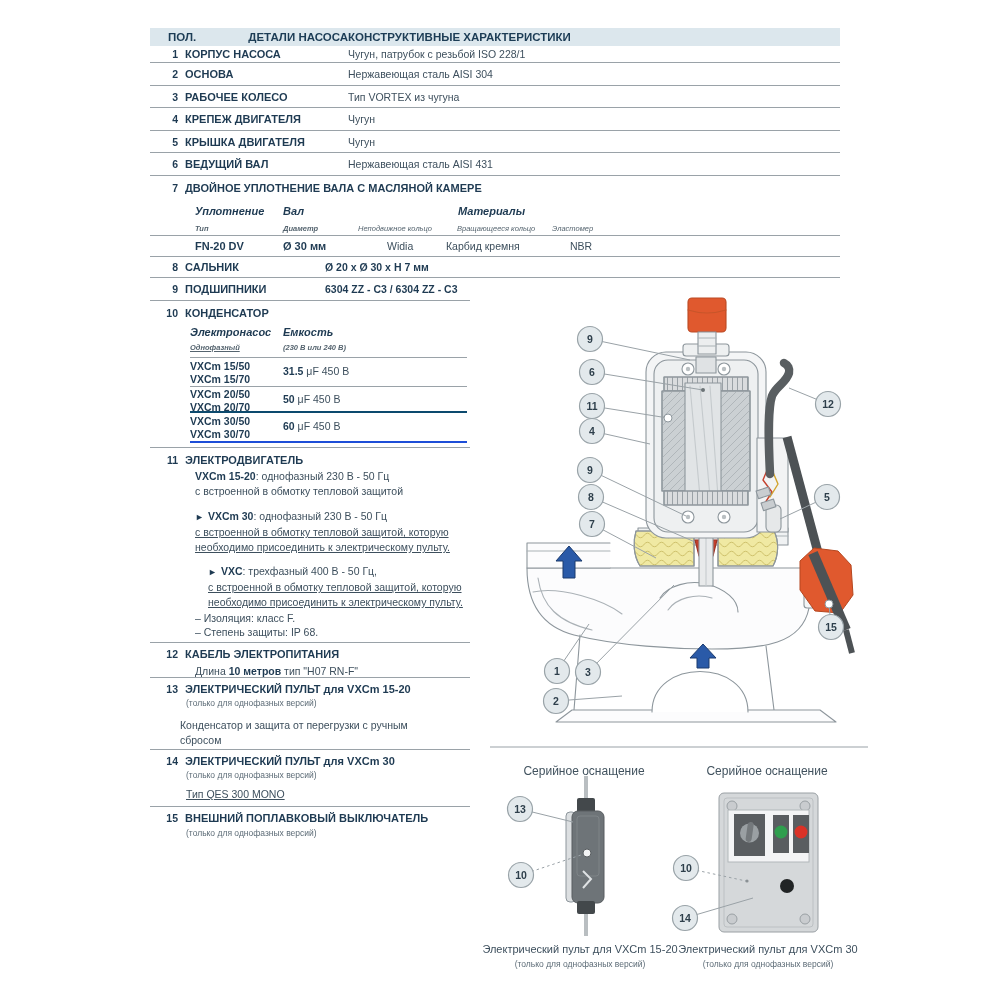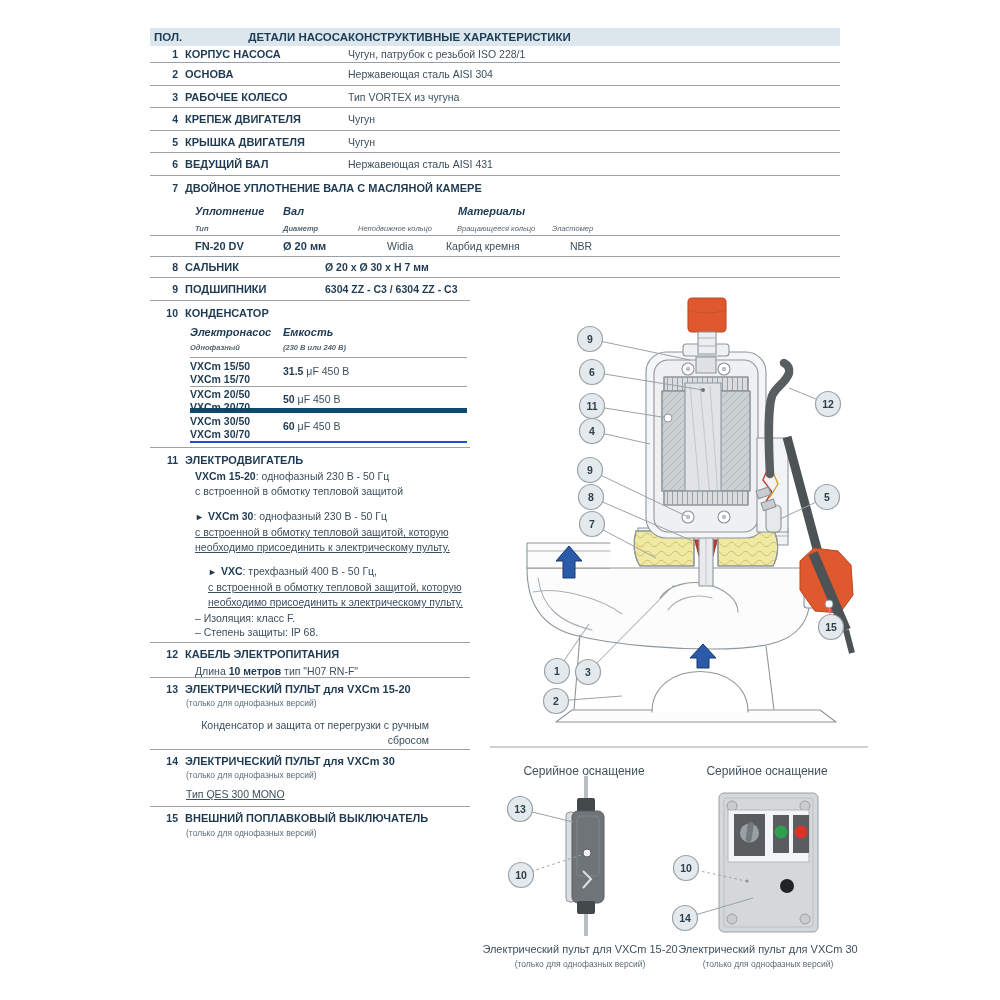--- a/index.html
+++ b/index.html
@@ -1,21 +1,21 @@
 <!DOCTYPE html>
 <html><head>
 <meta charset="utf-8">
 <style>
   html,body{margin:0;padding:0;background:#ffffff;}
   .sheet{position:relative;width:1000px;height:1000px;background:#ffffff;overflow:hidden;
          font-family:"Liberation Sans",sans-serif;color:#3d4f5d;}
   .abs{position:absolute;}
   .hdr{position:absolute;left:150px;top:28px;width:690px;height:18px;background:#dce7ed;
        display:flex;align-items:center;font-weight:bold;color:#1c3c55;font-size:11.5px;box-sizing:border-box;}
-  .hdr .hc1{width:35px;padding-left:4px;box-sizing:border-box;}
+  .hdr .hc1{width:35px;padding-left:18px;box-sizing:border-box;}
   .hdr .hc2{width:163px;text-align:right;}
   .hdr .hc3{flex:1;}
   .trow{position:absolute;left:150px;display:flex;align-items:center;border-bottom:1px solid #9aa2a8;box-sizing:border-box;}
   .blk{position:absolute;left:150px;border-bottom:1px solid #9aa2a8;box-sizing:border-box;}
   .num{font-weight:bold;color:#1e3a52;font-size:10.5px;width:28px;text-align:right;margin-right:7px;flex:none;}
   .lbl{font-weight:bold;color:#1e3a52;font-size:11px;}
   .rl{width:163px;flex:none;}
   .rl-s{width:140px;flex:none;}
   .val{font-size:10.5px;color:#3d4f5d;}
   .valb{font-size:10.5px;color:#1e3a52;font-weight:bold;}
@@ -80,21 +80,21 @@
     <span class="it abs" style="left:45px;top:29px;">Уплотнение</span>
     <span class="it abs" style="left:133px;top:29px;">Вал</span>
     <span class="it abs" style="left:308px;top:29px;">Материалы</span>
     <span class="sit abs" style="left:45px;top:48px;">Тип</span>
     <span class="sit abs" style="left:133px;top:48px;">Диаметр</span>
     <span class="tit abs" style="left:208px;top:48px;">Неподвижное кольцо</span>
     <span class="tit abs" style="left:307px;top:48px;">Вращающееся кольцо</span>
     <span class="tit abs" style="left:402px;top:48px;">Эластомер</span>
     <div class="iline" style="left:0;top:59px;width:690px;"></div>
     <span class="valb abs" style="left:45px;top:64px;font-size:11px;">FN-20 DV</span>
-    <span class="valb abs" style="left:133px;top:64px;font-size:11px;">Ø 20 мм</span>
+    <span class="valb abs" style="left:133px;top:64px;font-size:11px;">Ø 30 мм</span>
     <span class="val abs" style="left:237px;top:64px;">Widia</span>
     <span class="val abs" style="left:296px;top:64px;">Карбид кремня</span>
     <span class="val abs" style="left:420px;top:64px;">NBR</span>
   </div>
 
   <div class="trow" style="top:257px;height:21px;width:690px;">
     <span class="num">8</span>
     <span class="lbl rl-s">САЛЬНИК</span>
     <span class="valb">Ø 20 x Ø 30 x H 7 мм</span>
   </div>
@@ -103,34 +103,34 @@
     <span class="lbl rl-s">ПОДШИПНИКИ</span>
     <span class="valb">6304 ZZ - C3 / 6304 ZZ - C3</span>
   </div>
 
   <div class="blk" style="top:301px;height:147px;width:320px;">
     <span class="num abs" style="left:0;top:6px;">10</span>
     <span class="lbl abs" style="left:35px;top:6px;">КОНДЕНСАТОР</span>
     <div class="abs" style="left:40px;top:24px;width:277px;">
       <div style="position:relative;height:33px;border-bottom:1px solid #9aa2a8;box-sizing:border-box;">
         <span class="it abs" style="left:0;top:1px;">Электронасос</span>
-        <span class="sit abs" style="left:0;top:18px;">Однофазный</span>
+        <span class="sit abs" style="left:0;top:18px;text-decoration:underline;">Однофазный</span>
         <span class="it abs" style="left:93px;top:1px;">Емкость</span>
         <span class="sit abs" style="left:93px;top:18px;">(230 В или 240 В)</span>
       </div>
       <div style="position:relative;height:29px;border-bottom:1px solid #9aa2a8;box-sizing:border-box;">
         <div class="valb abs" style="left:0;top:2px;line-height:13px;font-size:10.5px;">
           <div>VXCm 15/50</div>
           <div>VXCm 15/70</div>
         </div>
         <div class="abs" style="left:93px;top:7px;font-size:10.5px;">
           <span class="b">31.5</span><span class="val"> μF 450 В</span>
         </div>
       </div>
-      <div style="position:relative;height:26px;border-bottom:5px solid #0c4a6e;box-sizing:border-box;">
+      <div style="position:relative;height:26px;border-bottom:2px solid #0c4a6e;box-sizing:border-box;">
         <div class="valb abs" style="left:0;top:1px;line-height:13px;font-size:10.5px;">
           <div>VXCm 20/50</div>
           <div>VXCm 20/70</div>
         </div>
         <div class="abs" style="left:93px;top:6px;font-size:10.5px;">
           <span class="b">50</span><span class="val"> μF 450 В</span>
         </div>
       </div>
       <div style="position:relative;height:30px;border-bottom:2px solid #1d4ed8;box-sizing:border-box;">
         <div class="valb abs" style="left:0;top:2px;line-height:13px;font-size:10.5px;">
@@ -170,21 +170,21 @@
     <span class="lbl abs" style="left:35px;top:5px;">КАБЕЛЬ ЭЛЕКТРОПИТАНИЯ</span>
     <div class="para abs" style="left:45px;top:21px;">
       <span>Длина </span><span class="b">10 метров</span><span> тип "H07 RN-F"</span>
     </div>
   </div>
 
   <div class="blk" style="top:678px;height:72px;width:320px;">
     <span class="num abs" style="left:0;top:5px;">13</span>
     <span class="lbl abs" style="left:35px;top:5px;">ЭЛЕКТРИЧЕСКИЙ ПУЛЬТ для VXCm 15-20</span>
     <span class="note abs" style="left:36px;top:20px;">(только для однофазных версий)</span>
-    <div class="para abs" style="left:24px;top:40px;width:255px;text-align:right;">Конденсатор и защита от перегрузки с ручным сбросом</div>
+    <div class="para abs" style="left:30px;top:40px;width:255px;">Конденсатор и защита от перегрузки с ручным сбросом</div>
   </div>
 
   <div class="blk" style="top:750px;height:57px;width:320px;">
     <span class="num abs" style="left:0;top:5px;">14</span>
     <span class="lbl abs" style="left:35px;top:5px;">ЭЛЕКТРИЧЕСКИЙ ПУЛЬТ для VXCm 30</span>
     <span class="note abs" style="left:36px;top:20px;">(только для однофазных версий)</span>
     <div class="para abs" style="left:36px;top:37px;text-decoration:underline;">Тип QES 300 MONO</div>
   </div>
 
   <div class="abs" style="left:150px;top:807px;width:320px;">

